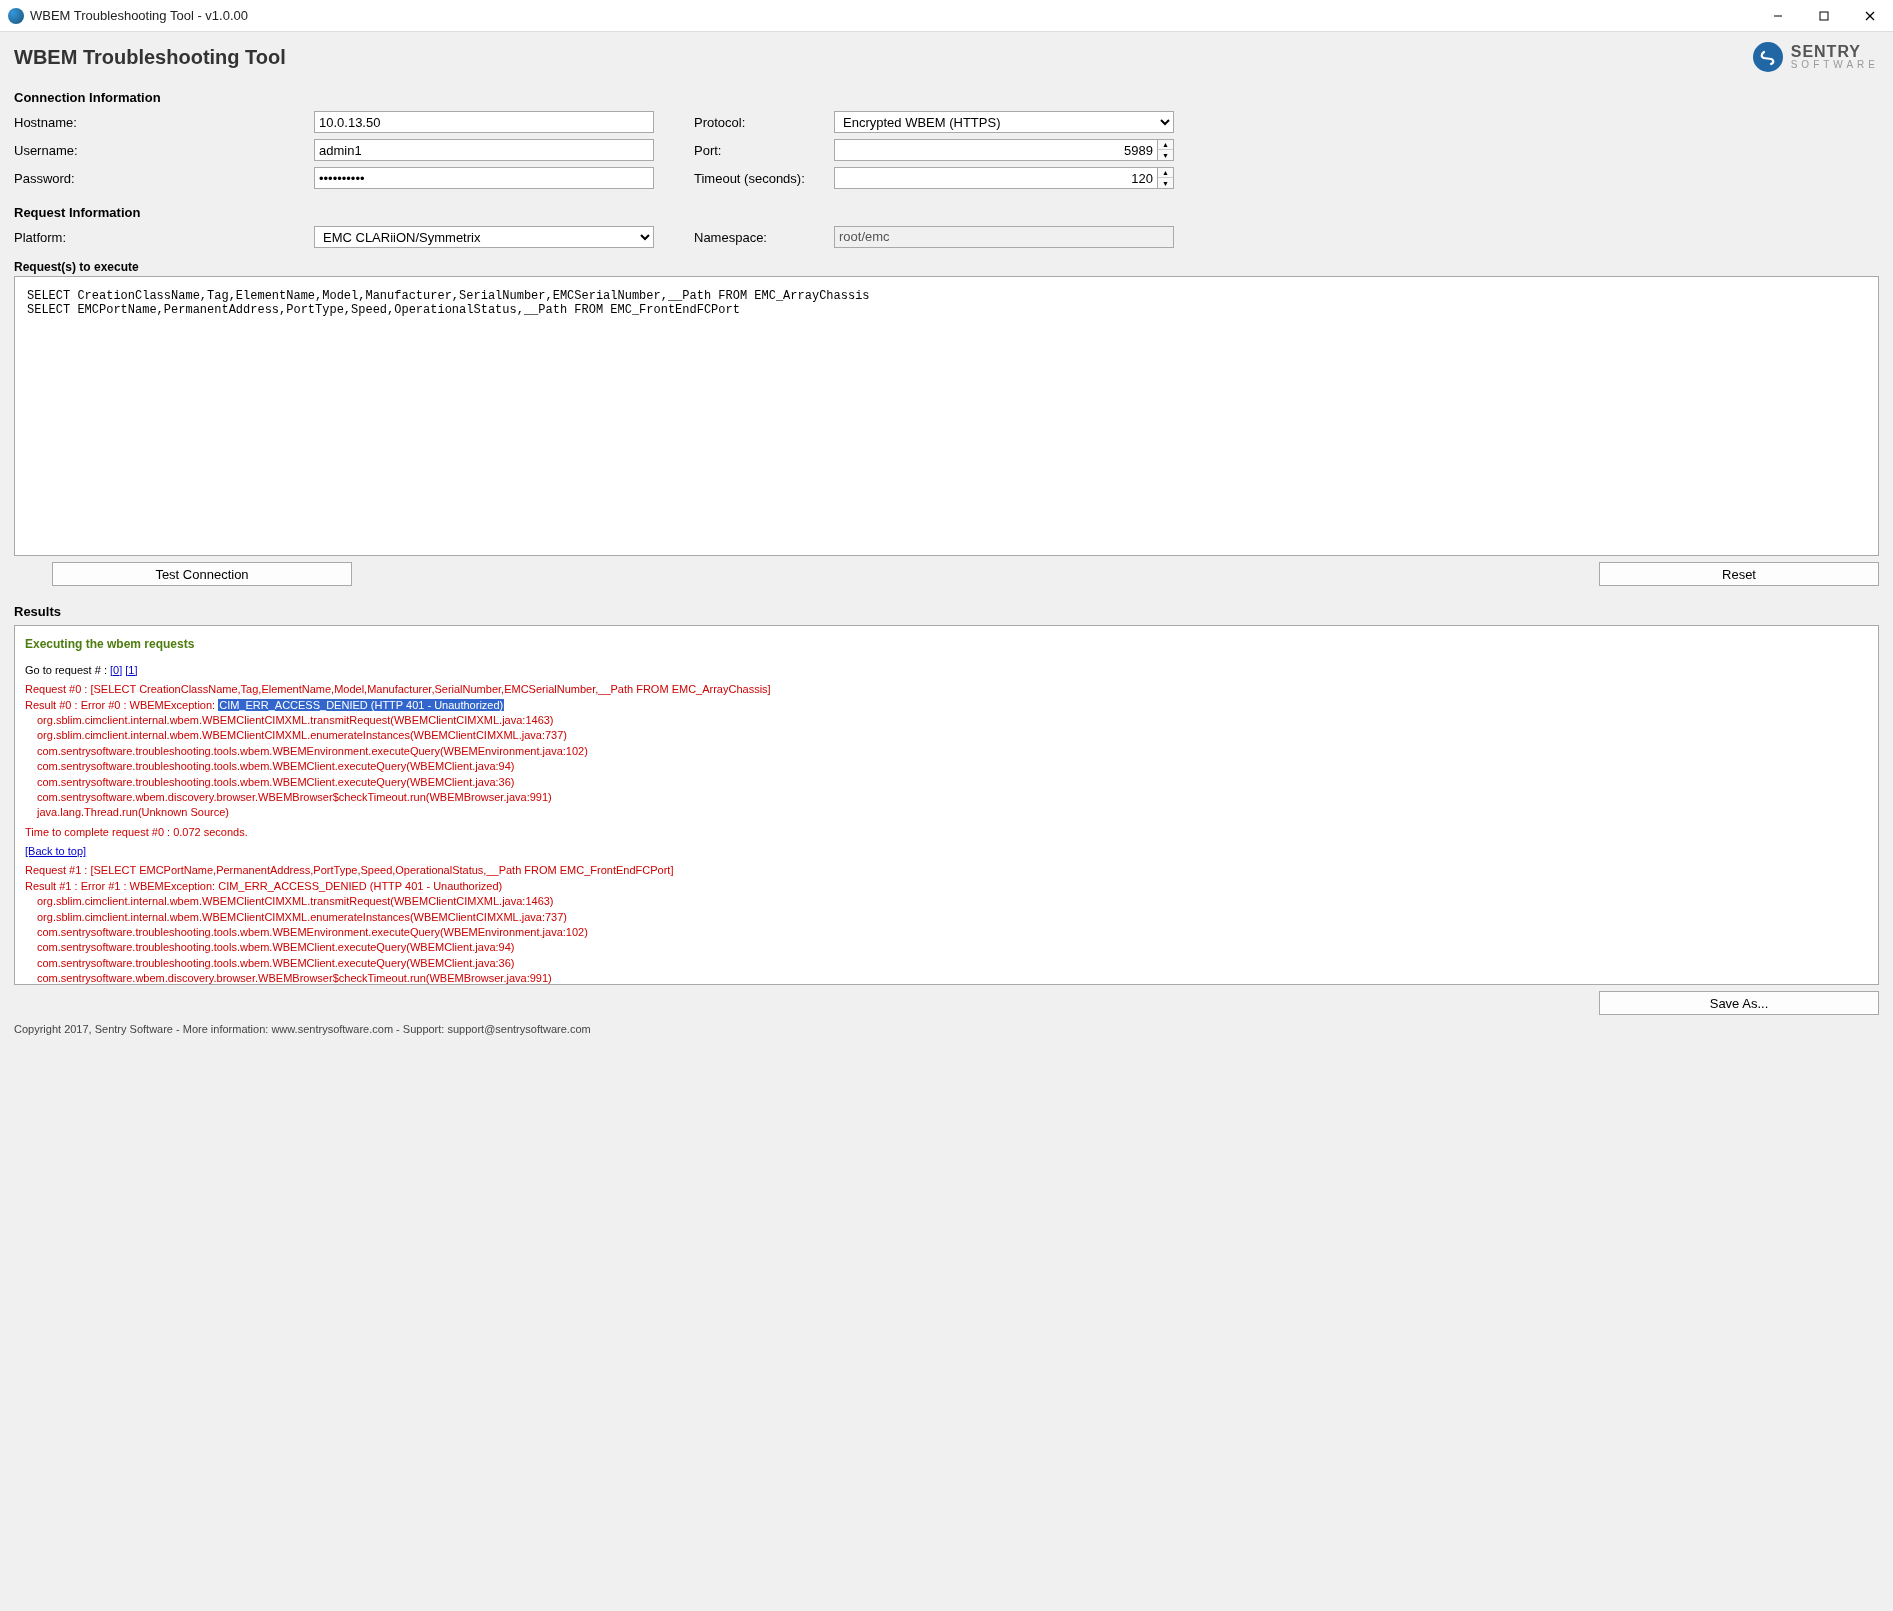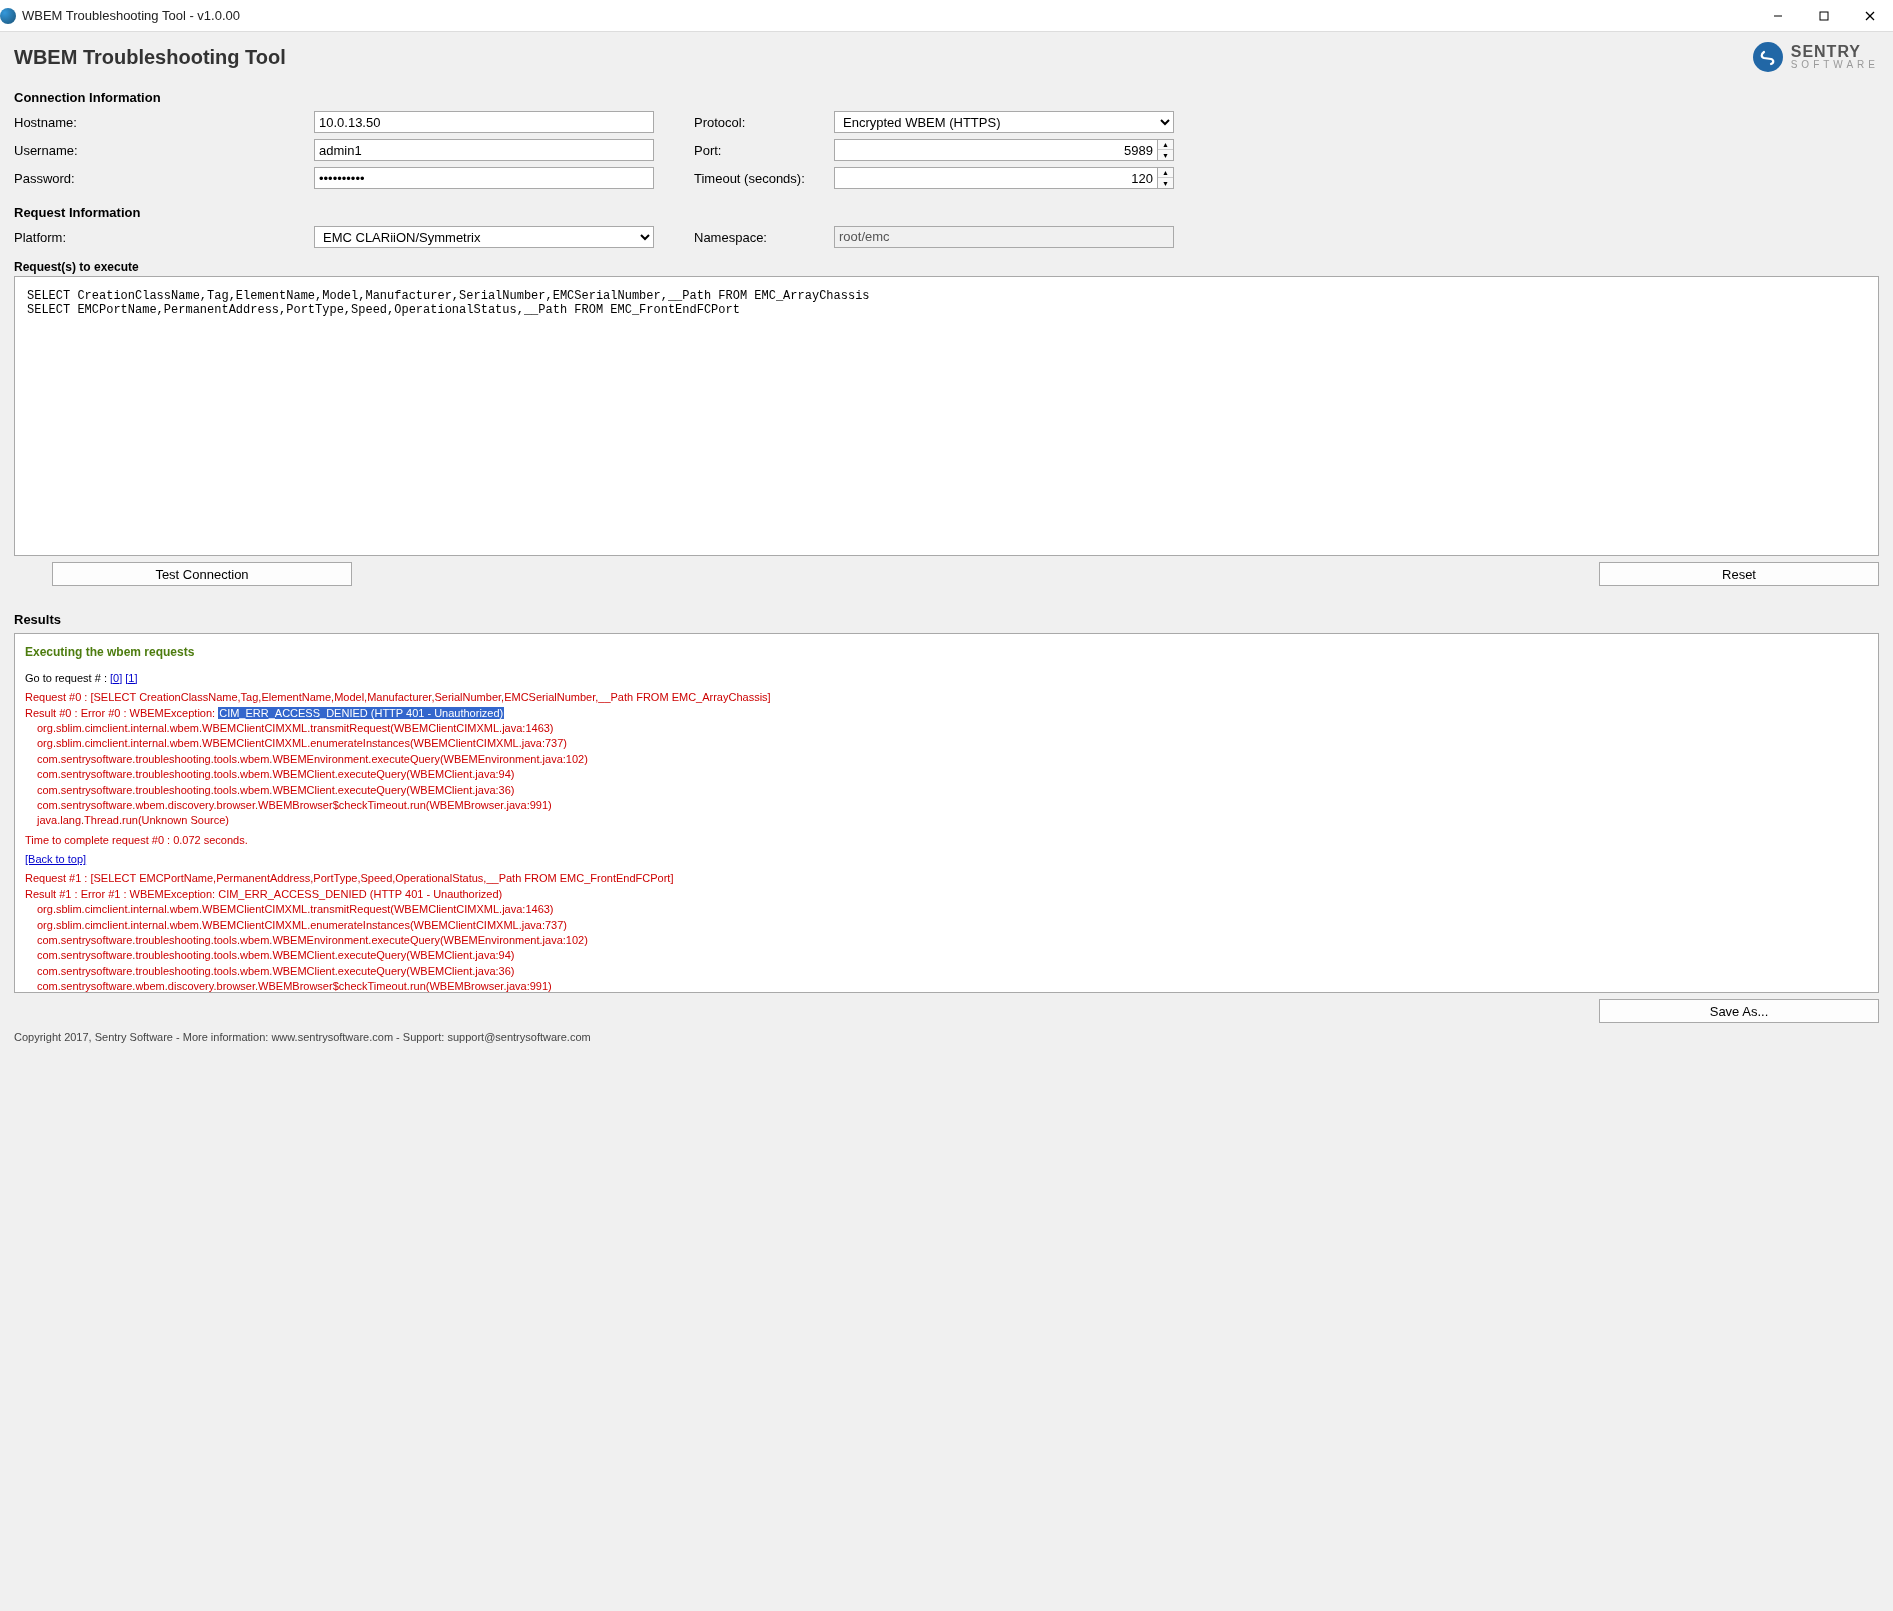--- a/index.html
+++ b/index.html
@@ -9,21 +9,21 @@
   background: #fff;
   color: #000;
   overflow: hidden;
 }
 .titlebar {
   height: 32px;
   display: flex;
   align-items: center;
   background: #fff;
   border-bottom: 1px solid #ddd;
-  padding-left: 0;
+  padding-left: 8px;
 }
 .titlebar .app-icon {
   width: 16px; height: 16px; margin-right: 6px;
   background: radial-gradient(circle at 30% 30%, #3498db, #1a5276);
   border-radius: 50%;
 }
 .titlebar .title { font-size: 13px; color: #222; }
 .titlebar .win-controls { margin-left: auto; display: flex; }
 .titlebar .win-btn {
   width: 46px; height: 32px; display:flex; align-items:center; justify-content:center;
@@ -172,21 +172,21 @@
 
   <div style="font-size:12px; font-weight:bold; margin:12px 0 2px 0;">Request(s) to execute</div>
   <textarea class="requests" style="">SELECT CreationClassName,Tag,ElementName,Model,Manufacturer,SerialNumber,EMCSerialNumber,__Path FROM EMC_ArrayChassis
 SELECT EMCPortName,PermanentAddress,PortType,Speed,OperationalStatus,__Path FROM EMC_FrontEndFCPort</textarea>
 
   <div class="btn-row">
     <button class="std-btn">Test Connection</button>
     <button class="std-btn" style="width:280px">Reset</button>
   </div>
 
-  <div class="section-title" style="margin-top:26px">Results</div>
+  <div class="section-title" style="margin-top:18px">Results</div>
 
   <div class="results-box">
     <div class="exec-hdr">Executing the wbem requests</div>
     <div class="goto block">
       <span>Go to request # : </span>
       <span class="link">[0]</span>
       <span class="link">[1]</span>
     </div>
 
     <div class="err block">

